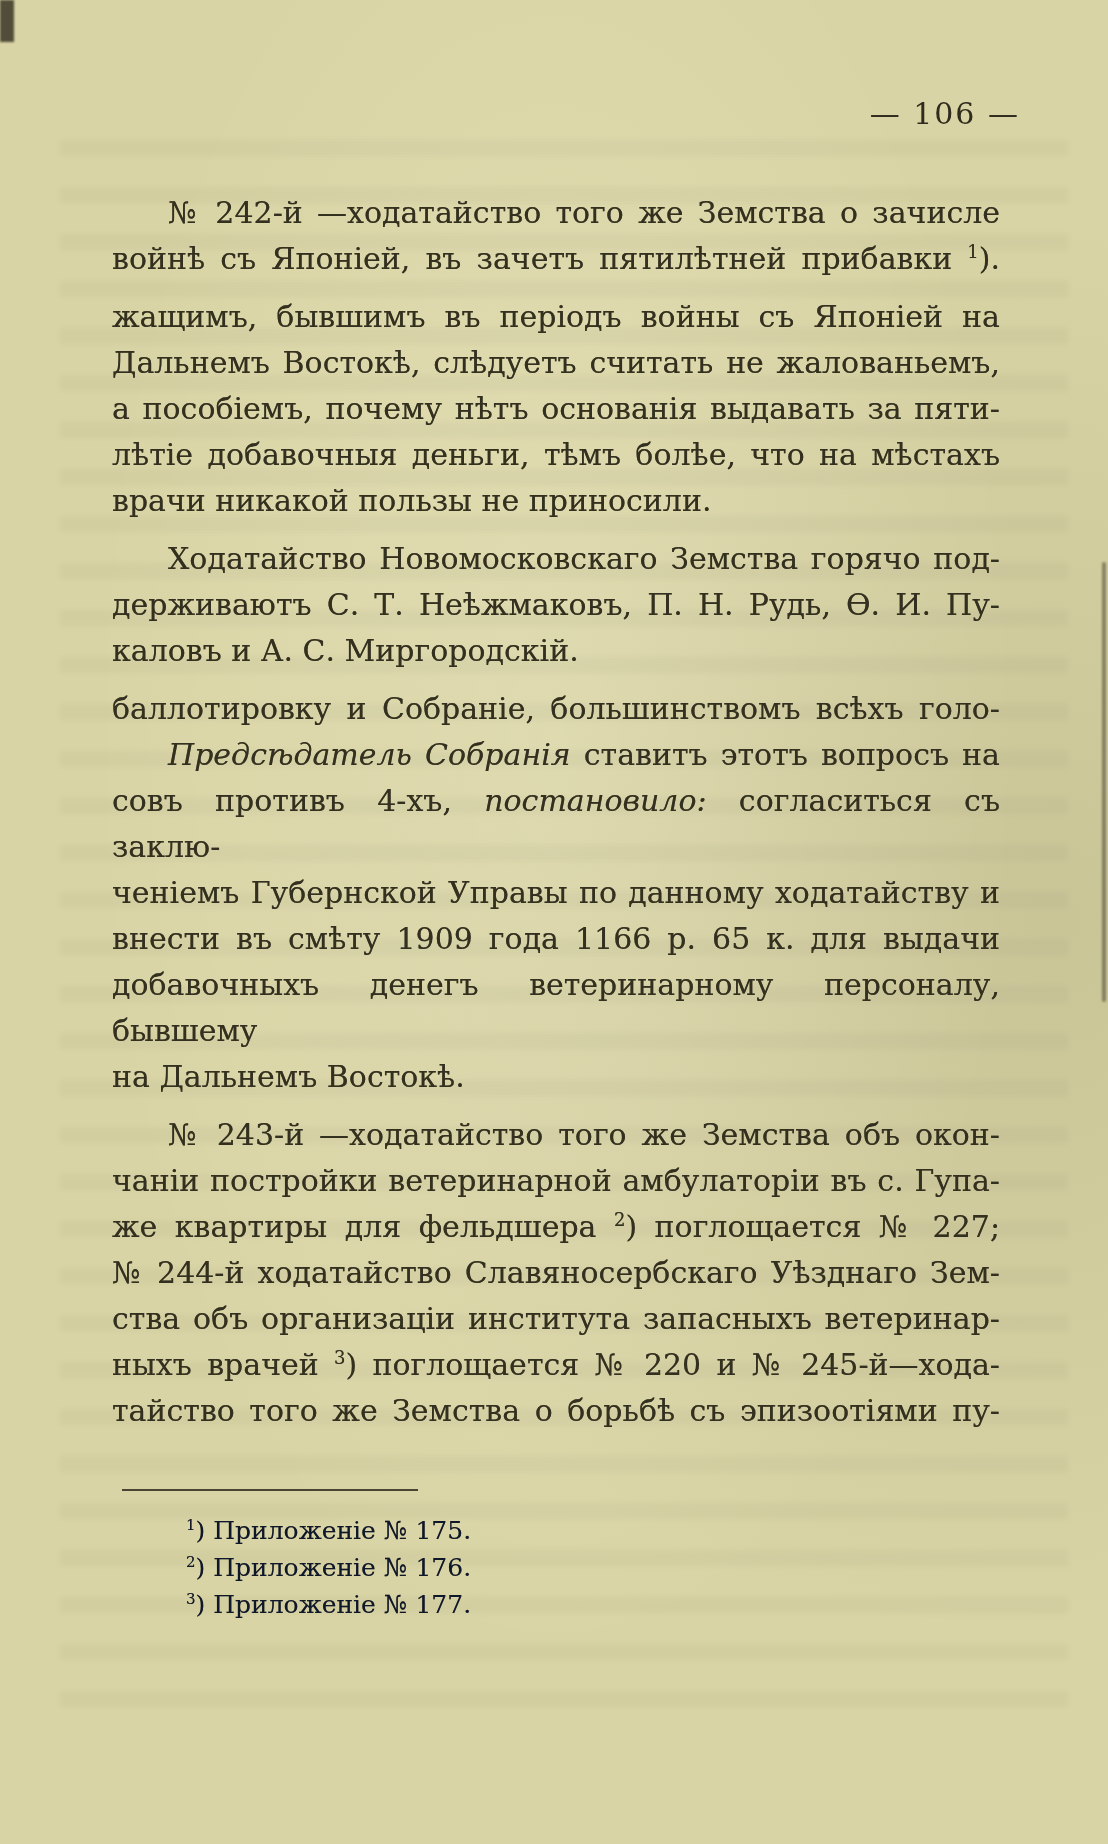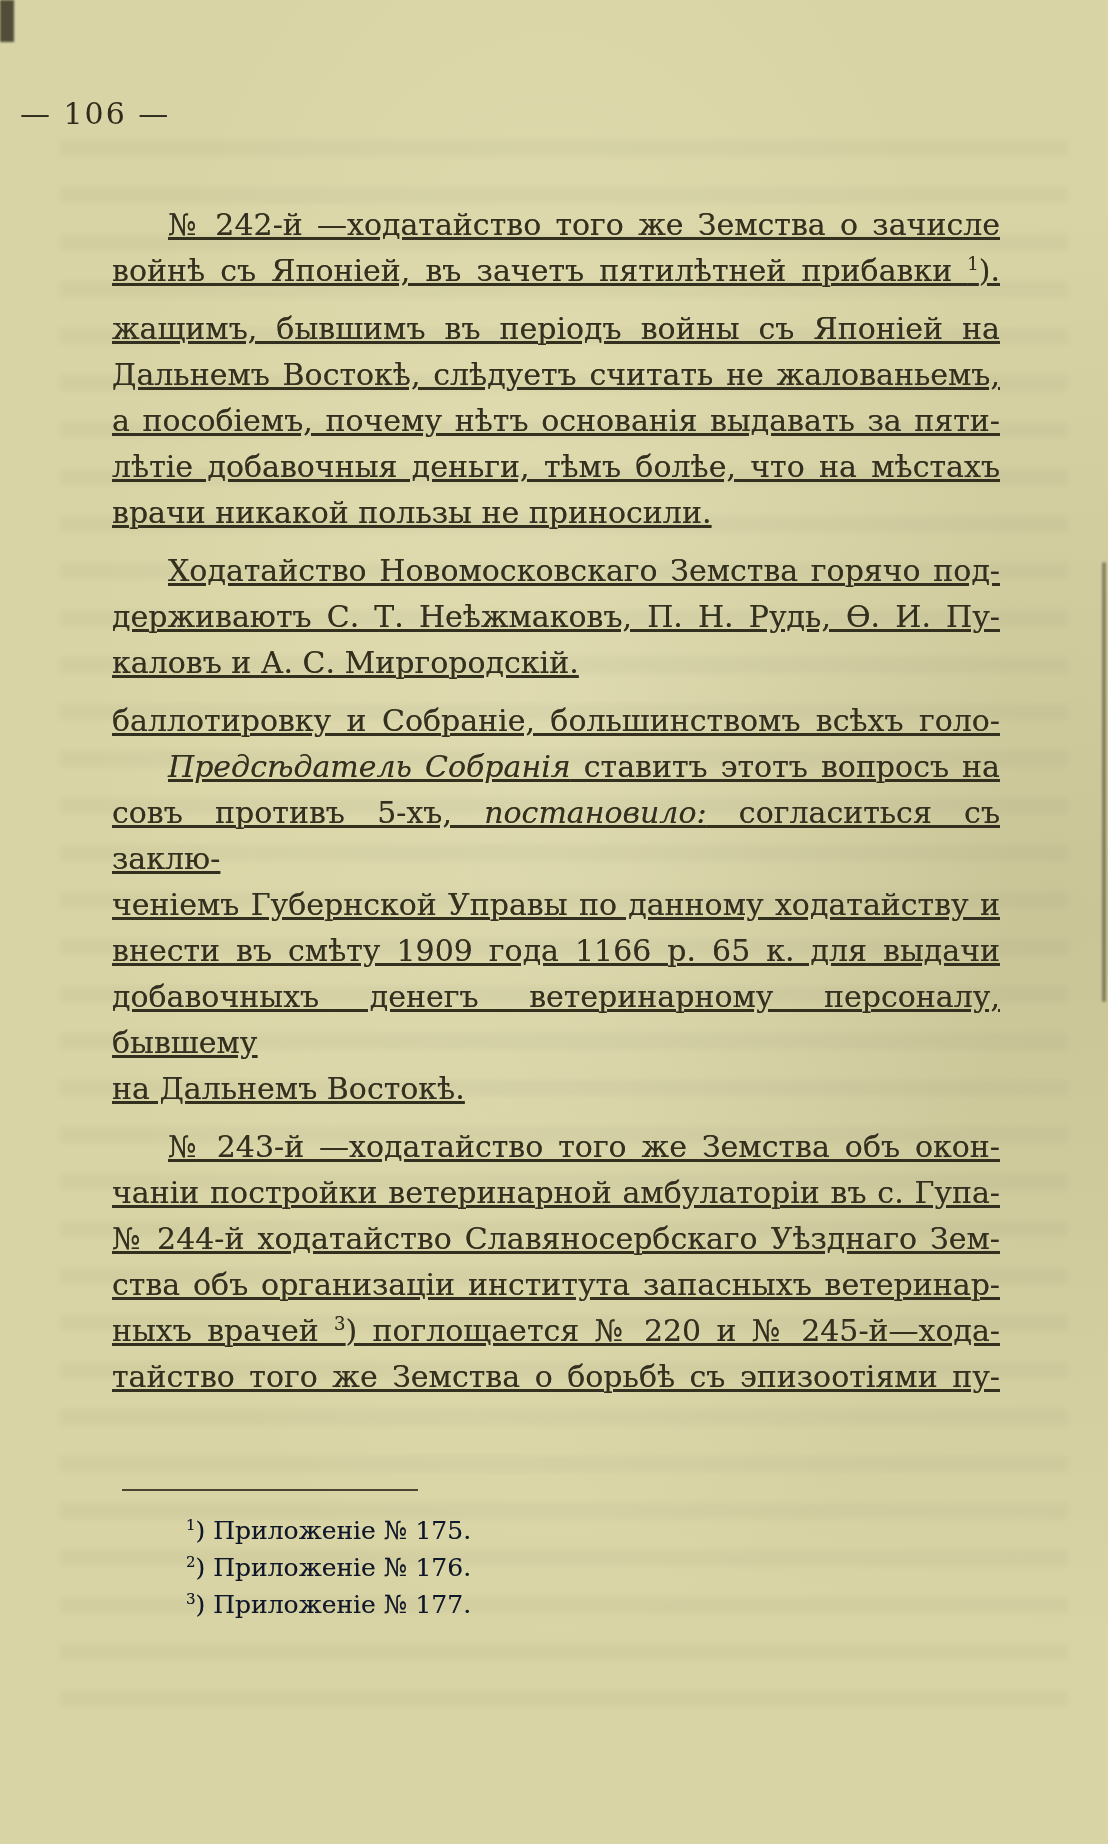--- a/index.html
+++ b/index.html
@@ -29,31 +29,30 @@
   .corner-mark {
     position: absolute; left: 0; top: 0; width: 14px; height: 42px;
     background: rgba(35,32,22,0.75); filter: blur(1px);
   }
   .edge-mark {
     position: absolute; right: 2px; top: 562px; width: 4px; height: 440px;
     background: rgba(45,42,28,0.45); filter: blur(1.2px); border-radius: 3px;
   }
   .page-number {
     position: absolute; left: 0; top: 96px; width: 1020px;
-    text-align: left;
+    text-align: right;
     font-size: 30px; color: #2f2b1d;
     letter-spacing: 2px;
-    padding-left: 20px;
   }
   .text-block {
     position: absolute; left: 112px; top: 190px; width: 888px;
     font-size: 30px; line-height: 46px; color: #33301f;
     text-shadow: 0 0 0.5px rgba(51,48,31,0.6);
   }
-  .para { margin: 12px 0 12px 0; text-decoration: underline; }
+  .para { margin: 0 0 12px 0; }
   .para:last-child { margin-bottom: 0; }
   .line { overflow: hidden; white-space: normal; }
   .line.j { text-align: justify; text-align-last: justify; }
   .line.ind { text-indent: 56px; }
   .it { font-style: italic; }
   sup { font-size: 0.6em; line-height: 0; vertical-align: super; }
   .footnote-rule {
     position: absolute; left: 122px; top: 1489px; width: 296px; height: 2px;
     background: rgba(48,44,28,0.85);
   }
@@ -87,29 +86,30 @@
       <div class="line"><span>врачи никакой пользы не приносили.</span></div>
     </div>
     <div class="para">
       <div class="line j ind"><span>Ходатайство Новомосковскаго Земства горячо под-</span></div>
       <div class="line j"><span>держиваютъ С. Т. Неѣжмаковъ, П. Н. Рудь, Ѳ. И. Пу-</span></div>
       <div class="line"><span>каловъ и А. С. Миргородскій.</span></div>
     </div>
     <div class="para">
       <div class="line j"><span>баллотировку и Собраніе, большинствомъ всѣхъ голо-</span></div>
       <div class="line j ind"><span class="it">Предсѣдатель Собранія</span><span> ставитъ этотъ вопросъ на</span></div>
-      <div class="line j"><span>совъ противъ 5-хъ, </span><span class="it">постановило:</span><span> согласиться съ заклю-</span></div>
+      <div class="line j"><span>совъ противъ 4-хъ, </span><span class="it">постановило:</span><span> согласиться съ заклю-</span></div>
       <div class="line j"><span>ченіемъ Губернской Управы по данному ходатайству и</span></div>
       <div class="line j"><span>внести въ смѣту 1909 года 1166 р. 65 к. для выдачи</span></div>
       <div class="line j"><span>добавочныхъ денегъ ветеринарному персоналу, бывшему</span></div>
       <div class="line"><span>на Дальнемъ Востокѣ.</span></div>
     </div>
     <div class="para">
       <div class="line j ind"><span>№ 243-й —ходатайство того же Земства объ окон-</span></div>
       <div class="line j"><span>чаніи постройки ветеринарной амбулаторіи въ с. Гупа-</span></div>
+      <div class="line j"><span>же квартиры для фельдшера </span><sup>2</sup><span>) поглощается № 227;</span></div>
       <div class="line j"><span>№ 244-й ходатайство Славяносербскаго Уѣзднаго Зем-</span></div>
       <div class="line j"><span>ства объ организаціи института запасныхъ ветеринар-</span></div>
       <div class="line j"><span>ныхъ врачей </span><sup>3</sup><span>) поглощается № 220 и № 245-й—хода-</span></div>
       <div class="line j"><span>тайство того же Земства о борьбѣ съ эпизоотіями пу-</span></div>
     </div>
   </div>
 
 <div class="footnote-rule"></div>
 <div class="footnotes" id="footnotes">
     <div class="fn-line"><sup>1</sup><span>) Приложеніе № 175.</span></div>

